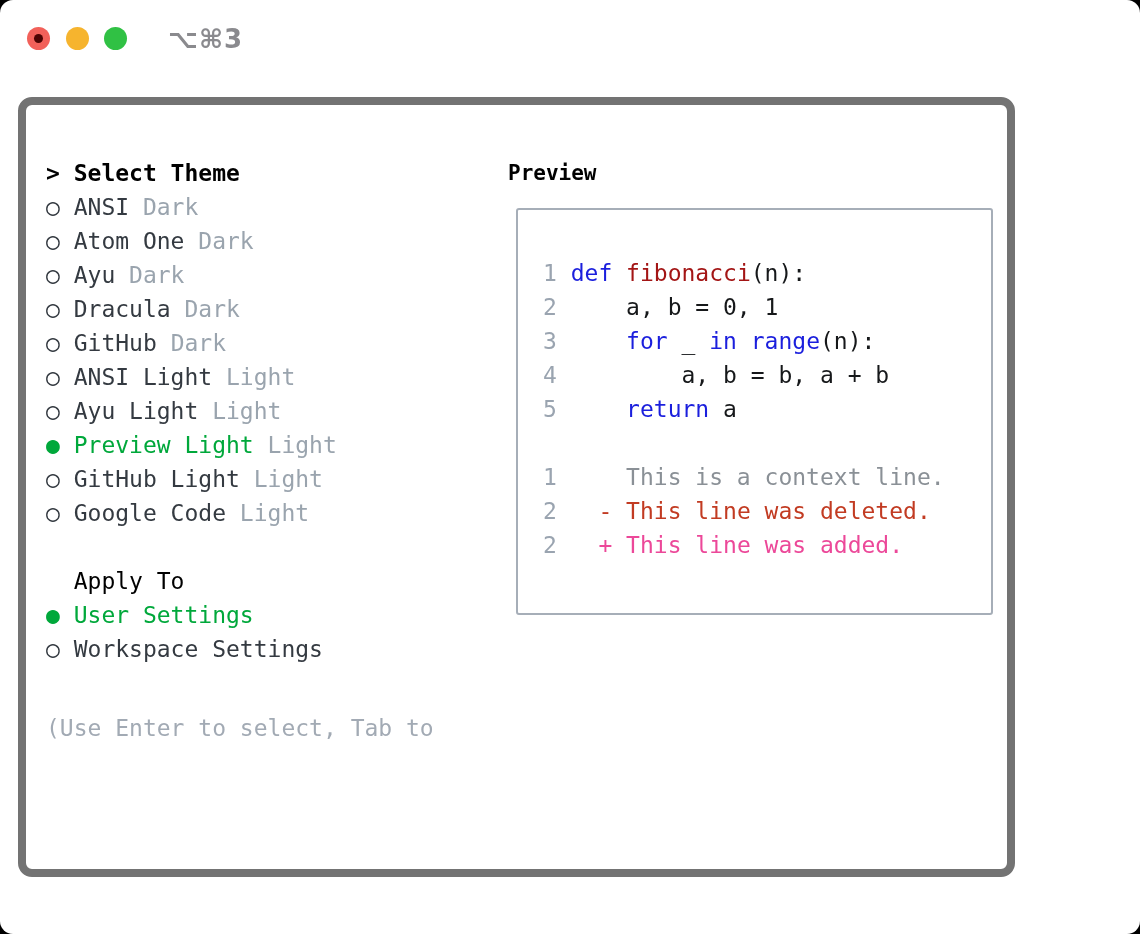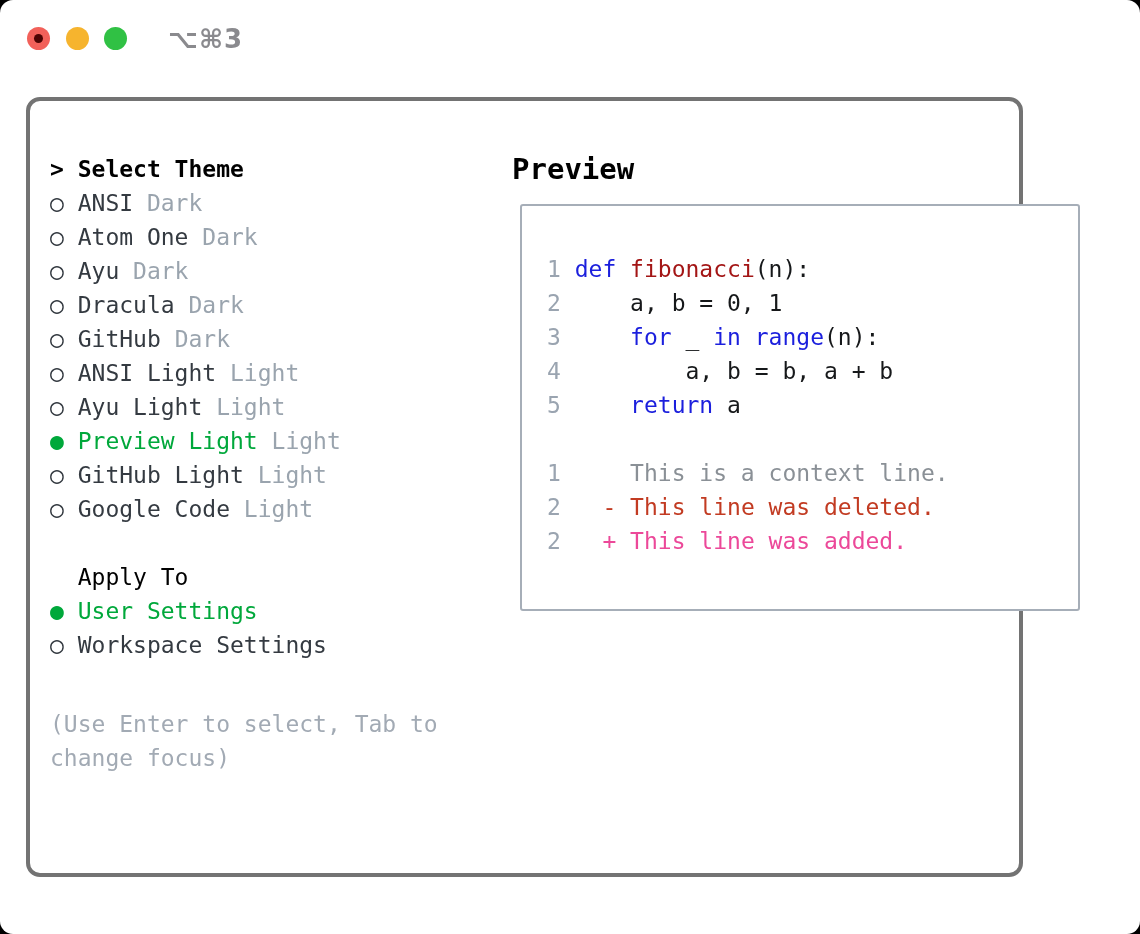--- a/index.html
+++ b/index.html
@@ -23,42 +23,42 @@
   .tl-close .dot{position:absolute;left:7px;top:7px;width:9px;height:9px;border-radius:50%;background:#4d0403;}
   .tl-min{left:66px;background:#f6b42e;}
   .tl-zoom{left:104px;background:#30c144;}
   .win-title{
     position:absolute;left:168px;top:24px;
     font-family:"DejaVu Sans","Liberation Sans",sans-serif;
     font-size:26px;font-weight:600;color:#8a8a8e;letter-spacing:1px;
   }
   
   .dialog{
-    position:absolute;left:26px;top:97px;
+    position:absolute;left:18px;top:97px;
     width:997px;height:780px;box-sizing:border-box;
-    border:4px solid #737373;border-radius:14px;
+    border:8px solid #737373;border-radius:14px;
     background:#fff;
   }
   .row{white-space:pre;line-height:34px;min-height:34px;font-size:23px;color:#343a41;}
   .prefix{display:inline-block;width:2ch;color:#343a41;}
   .left-col{position:absolute;left:20px;top:51px;}
   .head-row{color:#000;font-weight:bold;}
   .head-row .prefix{color:#000;font-weight:bold;}
   .variant{color:#9aa4ae;}
   .sel-name{color:#00a83b;}
   .sel-bullet{color:#00a83b;}
   .apply-block{margin-top:34px;}
   .apply-head{color:#000;}
   .hint-block{margin-top:45px;}
   .hint-block .row{color:#a2aab4;}
   
-  .preview-head{position:absolute;left:482px;top:51px;font-size:29px;line-height:34px;font-weight:bold;color:#000;}
+  .preview-head{position:absolute;left:482px;top:51px;font-size:21px;line-height:34px;font-weight:bold;color:#000;}
   .preview-box{
     position:absolute;left:490px;top:103px;
-    width:560px;height:407px;box-sizing:border-box;
+    width:477px;height:407px;box-sizing:border-box;
     border:2px solid #a6aeb8;border-radius:3px;
     background:#fff;
     padding:46px 0 0 25px;
     overflow:hidden;
   }
   .cl{white-space:pre;line-height:34px;min-height:34px;font-size:23px;color:#16181a;}
   .cl .num{display:inline-block;width:1ch;color:#9aa4b0;}
   .seg-kw{color:#1b1fdd;}
   .seg-fn{color:#a31515;}
   .seg-ctx{color:#8a9096;margin-top:28px;}
@@ -100,21 +100,20 @@
       <div class="apply-block">
         <div class="row apply-head"><span class="prefix"> </span><span>Apply To</span></div>
         <div id="apply-list">
             <div class="row"><span class="prefix sel-bullet">●</span><span class="sel-name">User Settings</span></div>
             <div class="row"><span class="prefix">○</span><span class="">Workspace Settings</span></div>
           </div>
       </div>
 
       <div class="hint-block">
         <div class="row">(Use Enter to select, Tab to</div>
-        <div class="row">change focus)</div>
       </div>
     </div>
 
     <div class="preview-head">Preview</div>
     <div class="preview-box">
       <div id="code">
           <div class="cl"><span class="num">1</span> <span class="seg-kw">def</span><span class="seg-plain"> </span><span class="seg-fn">fibonacci</span><span class="seg-plain">(n):</span></div>
           <div class="cl"><span class="num">2</span> <span class="seg-plain">    a, b = 0, 1</span></div>
           <div class="cl"><span class="num">3</span> <span class="seg-plain">    </span><span class="seg-kw">for</span><span class="seg-plain"> _ </span><span class="seg-kw">in</span><span class="seg-plain"> </span><span class="seg-kw">range</span><span class="seg-plain">(n):</span></div>
           <div class="cl"><span class="num">4</span> <span class="seg-plain">        a, b = b, a + b</span></div>

